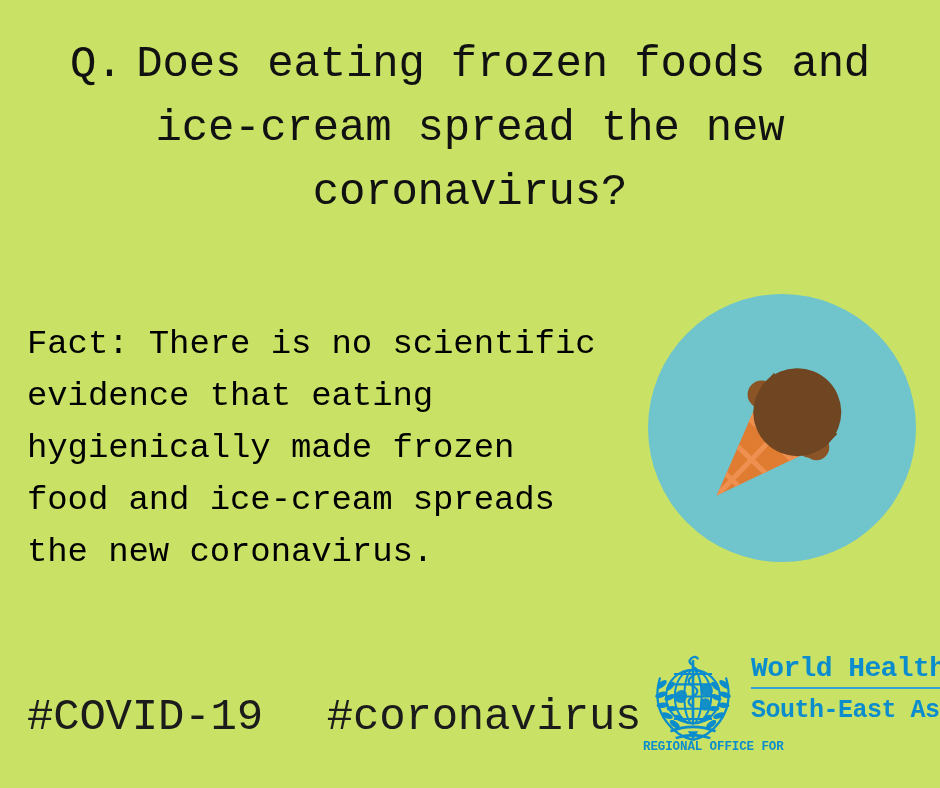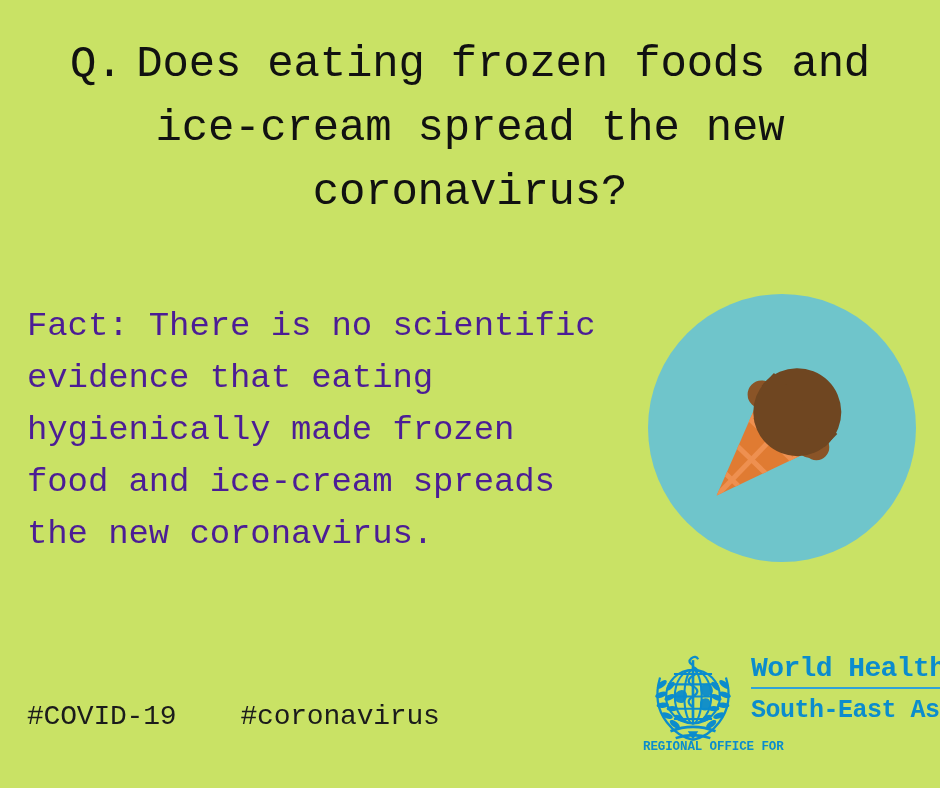--- a/index.html
+++ b/index.html
@@ -32,23 +32,23 @@
     white-space: pre;
   }
   #question-heading .q-prefix {
     padding-right: 14px;
   }
 
   
   #fact-text {
     position: absolute;
     left: 27px;
-    top: 300px;
+    top: 318px;
     width: 580px;
-    color: #4c1d95;
+    color: #000000;
     font-size: 34px;
     line-height: 52px;
     font-weight: 400;
     letter-spacing: -0.1px;
   }
 
   
   #illustration {
     position: absolute;
     left: 648px;
@@ -56,21 +56,21 @@
     width: 268px;
     height: 268px;
   }
 
   
   #hashtags {
     position: absolute;
     left: 27px;
     top: 697px;
     color: #1b1b1b;
-    font-size: 28px;
+    font-size: 44px;
     line-height: 40px;
     letter-spacing: -0.2px;
     white-space: pre;
   }
   #hashtags .tag-gap {
     display: inline-block;
     width: 64px;
   }
 
   

